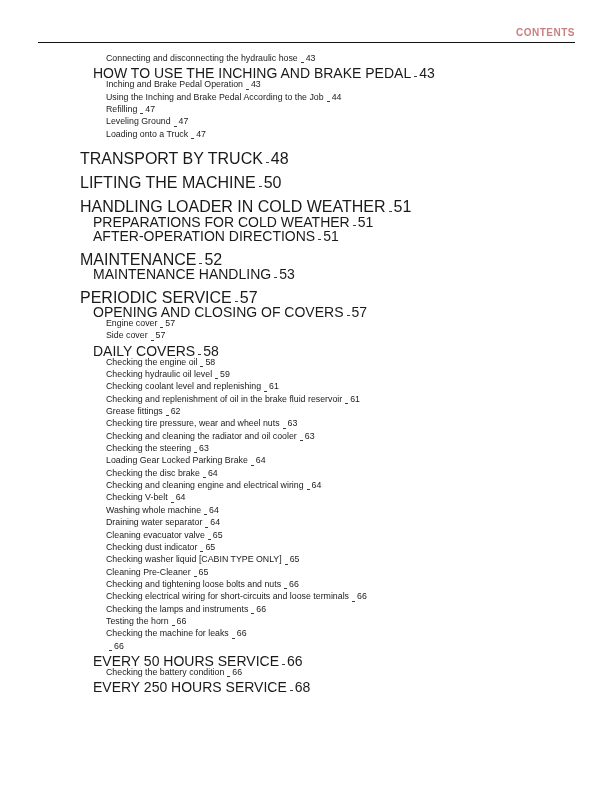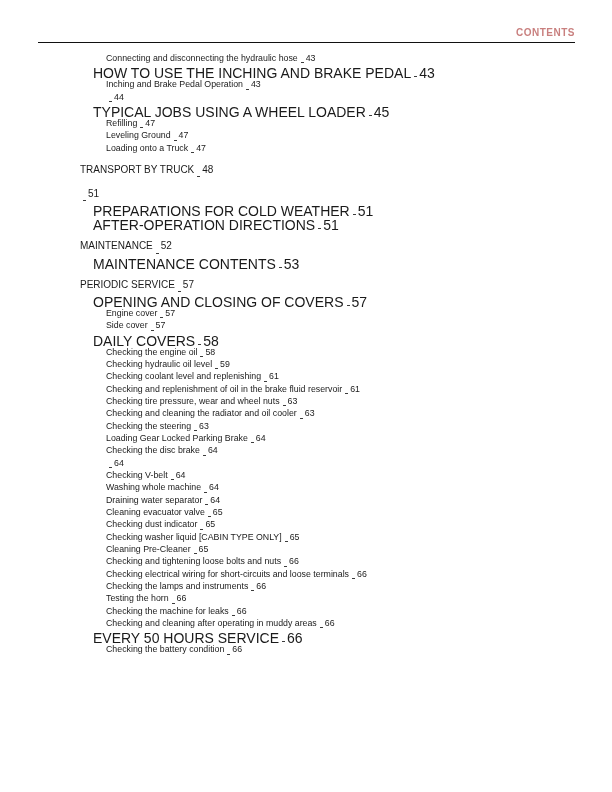--- a/index.html
+++ b/index.html
@@ -50,21 +50,21 @@
     align-self:stretch;
   }
   .toc-row .leader::after{
     content:"";
     position:absolute;
     left:3px;right:3px;bottom:2px;
     border-bottom:1.4px dotted #3c3c3c;
   }
   .toc-row .page{flex:0 0 auto;}
   .level-0{
-    font-size:10px;
+    font-size:16px;
     height:15.2px;
     margin-top:9px;
     padding-left:0;
   }
   .level-1{
     font-size:14px;
     height:14px;
     padding-left:13px;
   }
   .level-2{
@@ -91,28 +91,24 @@
     <span class="label">HOW TO USE THE INCHING AND BRAKE PEDAL</span>
     <span class="leader"></span>
     <span class="page">43</span>
   </div>
       <div class="toc-row level-2">
     <span class="label">Inching and Brake Pedal Operation</span>
     <span class="leader"></span>
     <span class="page">43</span>
   </div>
       <div class="toc-row level-2">
+    <span class="label">Using the Inching and Brake Pedal According to the Job</span>
     <span class="leader"></span>
     <span class="page">44</span>
   </div>
-      <div class="toc-row level-1">
-    <span class="label">TYPICAL JOBS USING A WHEEL LOADER</span>
-    <span class="leader"></span>
-    <span class="page">45</span>
-  </div>
       <div class="toc-row level-2">
     <span class="label">Refilling</span>
     <span class="leader"></span>
     <span class="page">47</span>
   </div>
       <div class="toc-row level-2">
     <span class="label">Leveling Ground</span>
     <span class="leader"></span>
     <span class="page">47</span>
   </div>
@@ -120,40 +116,46 @@
     <span class="label">Loading onto a Truck</span>
     <span class="leader"></span>
     <span class="page">47</span>
   </div>
       <div class="toc-row level-0">
     <span class="label">TRANSPORT BY TRUCK</span>
     <span class="leader"></span>
     <span class="page">48</span>
   </div>
       <div class="toc-row level-0">
+    <span class="label">LIFTING THE MACHINE</span>
+    <span class="leader"></span>
+    <span class="page">50</span>
+  </div>
+      <div class="toc-row level-0">
+    <span class="label">HANDLING LOADER IN COLD WEATHER</span>
     <span class="leader"></span>
     <span class="page">51</span>
   </div>
       <div class="toc-row level-1">
     <span class="label">PREPARATIONS FOR COLD WEATHER</span>
     <span class="leader"></span>
     <span class="page">51</span>
   </div>
       <div class="toc-row level-1">
     <span class="label">AFTER-OPERATION DIRECTIONS</span>
     <span class="leader"></span>
     <span class="page">51</span>
   </div>
       <div class="toc-row level-0">
     <span class="label">MAINTENANCE</span>
     <span class="leader"></span>
     <span class="page">52</span>
   </div>
       <div class="toc-row level-1">
-    <span class="label">MAINTENANCE CONTENTS</span>
+    <span class="label">MAINTENANCE HANDLING</span>
     <span class="leader"></span>
     <span class="page">53</span>
   </div>
       <div class="toc-row level-0">
     <span class="label">PERIODIC SERVICE</span>
     <span class="leader"></span>
     <span class="page">57</span>
   </div>
       <div class="toc-row level-1">
     <span class="label">OPENING AND CLOSING OF COVERS</span>
@@ -189,20 +191,25 @@
     <span class="label">Checking coolant level and replenishing</span>
     <span class="leader"></span>
     <span class="page">61</span>
   </div>
       <div class="toc-row level-2">
     <span class="label">Checking and replenishment of oil in the brake fluid reservoir</span>
     <span class="leader"></span>
     <span class="page">61</span>
   </div>
       <div class="toc-row level-2">
+    <span class="label">Grease fittings</span>
+    <span class="leader"></span>
+    <span class="page">62</span>
+  </div>
+      <div class="toc-row level-2">
     <span class="label">Checking tire pressure, wear and wheel nuts</span>
     <span class="leader"></span>
     <span class="page">63</span>
   </div>
       <div class="toc-row level-2">
     <span class="label">Checking and cleaning the radiator and oil cooler</span>
     <span class="leader"></span>
     <span class="page">63</span>
   </div>
       <div class="toc-row level-2">
@@ -214,20 +221,21 @@
     <span class="label">Loading Gear Locked Parking Brake</span>
     <span class="leader"></span>
     <span class="page">64</span>
   </div>
       <div class="toc-row level-2">
     <span class="label">Checking the disc brake</span>
     <span class="leader"></span>
     <span class="page">64</span>
   </div>
       <div class="toc-row level-2">
+    <span class="label">Checking and cleaning engine and electrical wiring</span>
     <span class="leader"></span>
     <span class="page">64</span>
   </div>
       <div class="toc-row level-2">
     <span class="label">Checking V-belt</span>
     <span class="leader"></span>
     <span class="page">64</span>
   </div>
       <div class="toc-row level-2">
     <span class="label">Washing whole machine</span>
@@ -278,28 +286,32 @@
     <span class="label">Testing the horn</span>
     <span class="leader"></span>
     <span class="page">66</span>
   </div>
       <div class="toc-row level-2">
     <span class="label">Checking the machine for leaks</span>
     <span class="leader"></span>
     <span class="page">66</span>
   </div>
       <div class="toc-row level-2">
-    <span class="label">Checking and cleaning after operating in muddy areas</span>
     <span class="leader"></span>
     <span class="page">66</span>
   </div>
       <div class="toc-row level-1">
     <span class="label">EVERY 50 HOURS SERVICE</span>
     <span class="leader"></span>
     <span class="page">66</span>
   </div>
       <div class="toc-row level-2">
     <span class="label">Checking the battery condition</span>
     <span class="leader"></span>
     <span class="page">66</span>
+  </div>
+      <div class="toc-row level-1">
+    <span class="label">EVERY 250 HOURS SERVICE</span>
+    <span class="leader"></span>
+    <span class="page">68</span>
   </div>
     </div>
 </div>
 
 </body></html>

